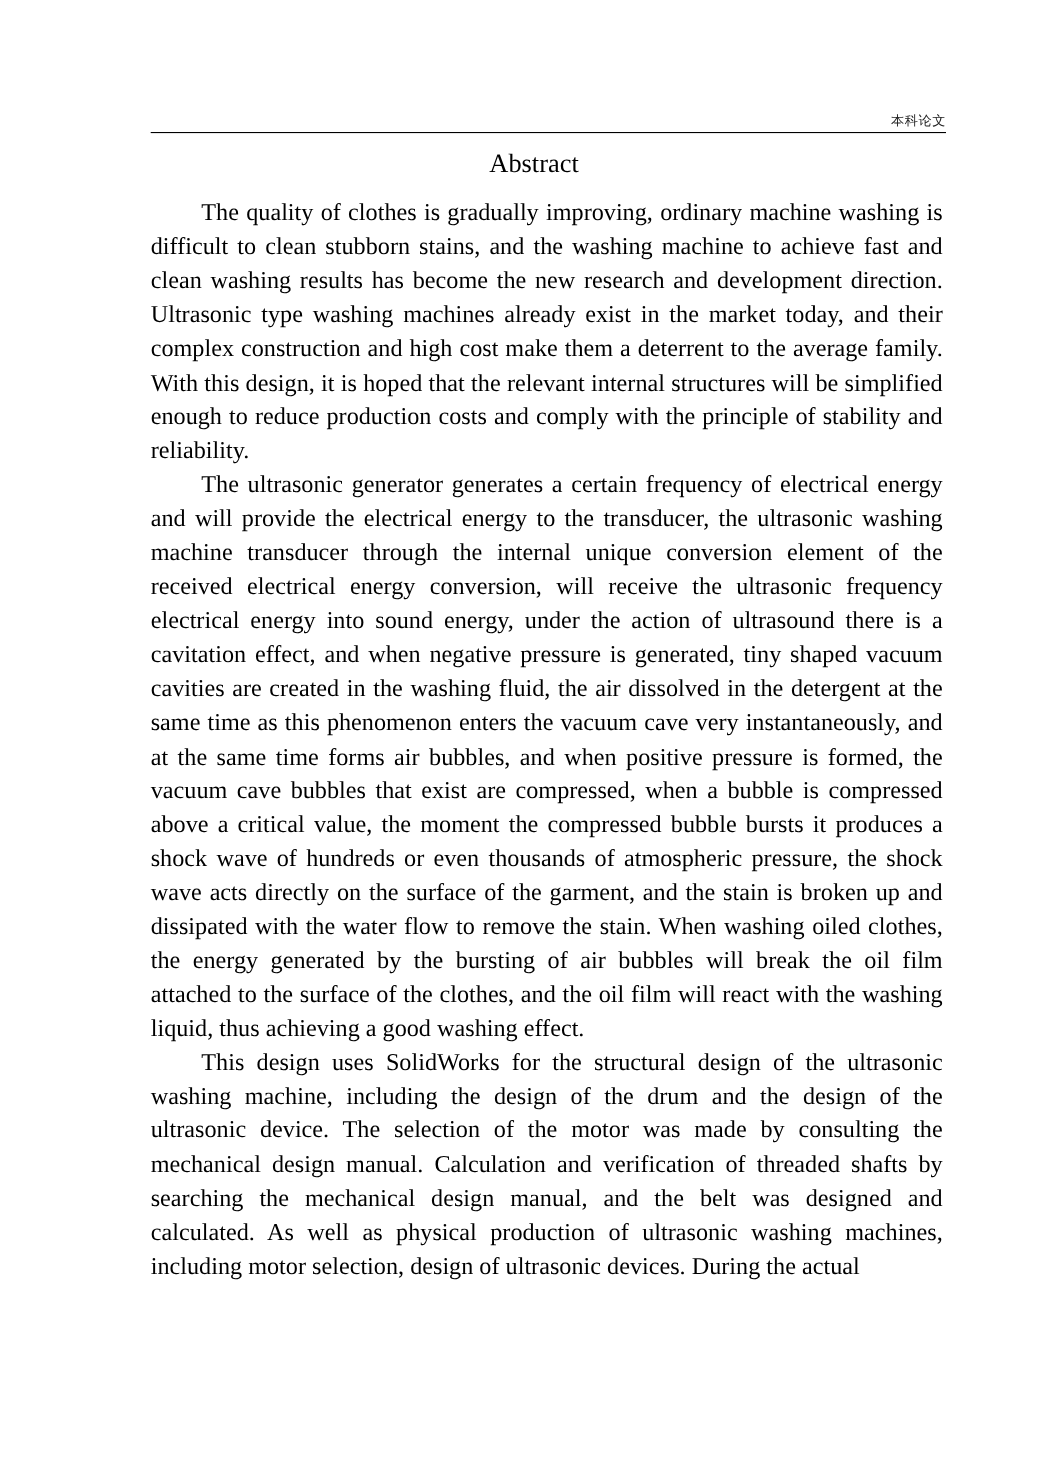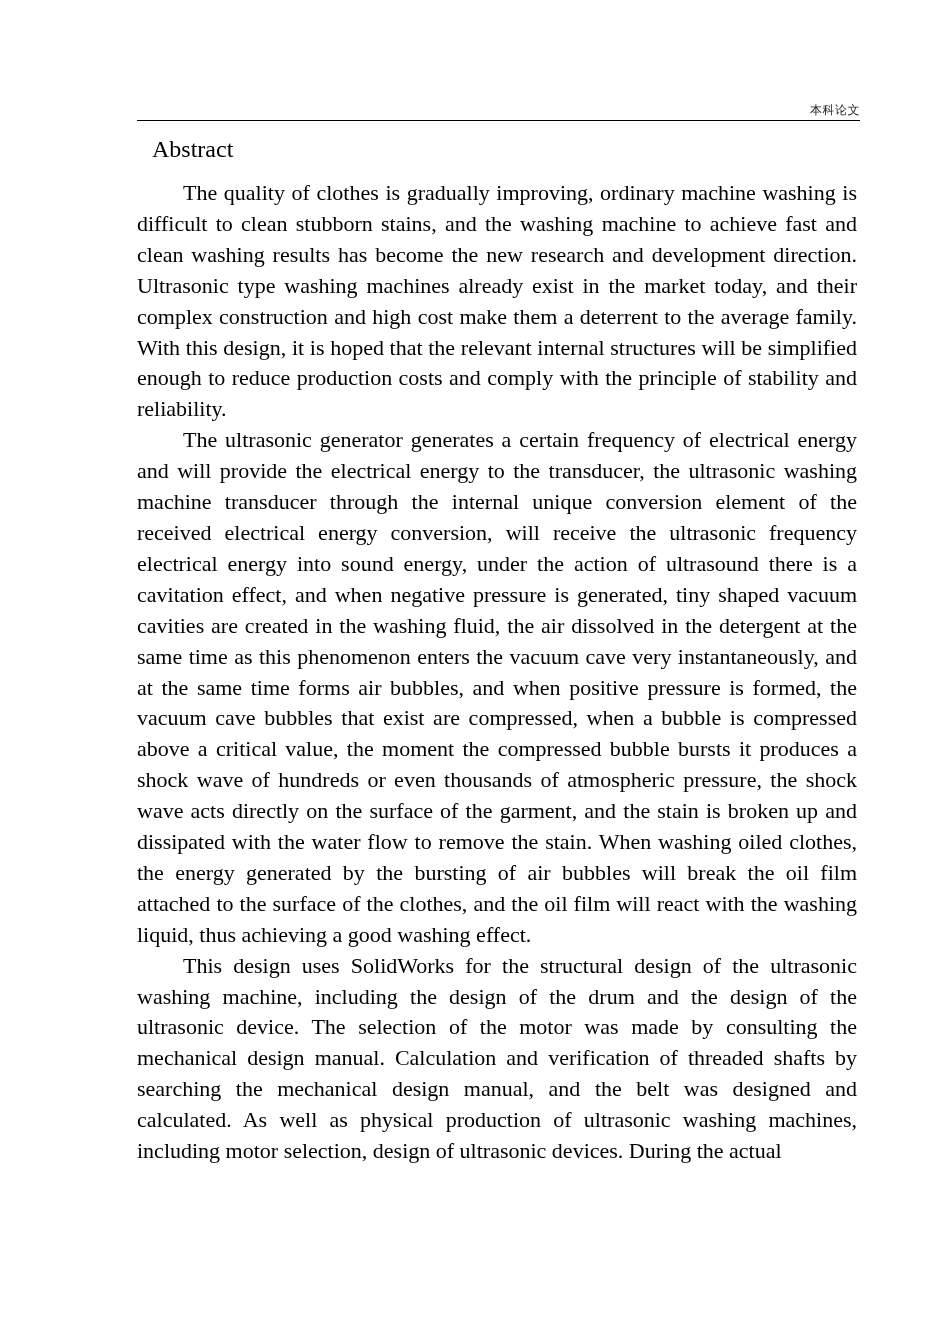--- a/index.html
+++ b/index.html
@@ -27,23 +27,24 @@
     }
     .page-header-text {
       font-family: "DejaVu Sans", sans-serif;
       font-size: 12px;
       line-height: 20px;
       color: #222222;
       letter-spacing: 0.5px;
     }
     .abstract-title {
       position: absolute;
-      left: 152px;
+      left: 124px;
       top: 133px;
       width: 723px;
+      text-align: center;
       font-size: 24px;
       line-height: 32px;
     }
     .abstract-body {
       position: absolute;
       left: 137px;
       top: 178px;
       width: 720px;
       font-size: 22px;
       line-height: 30.9px;

